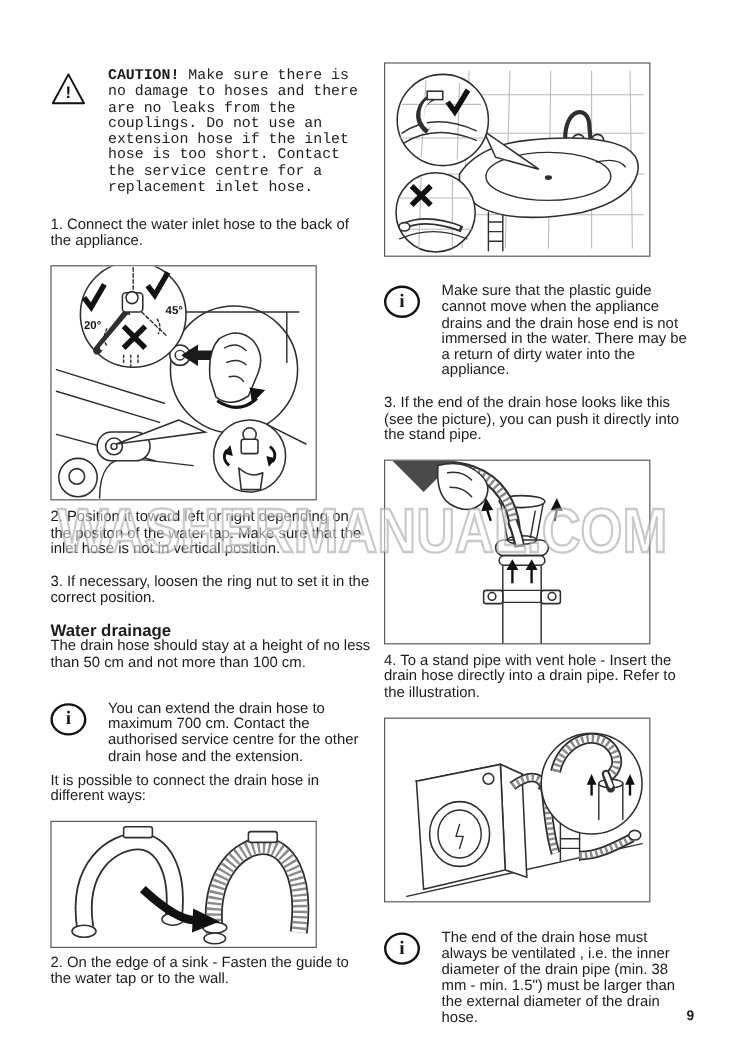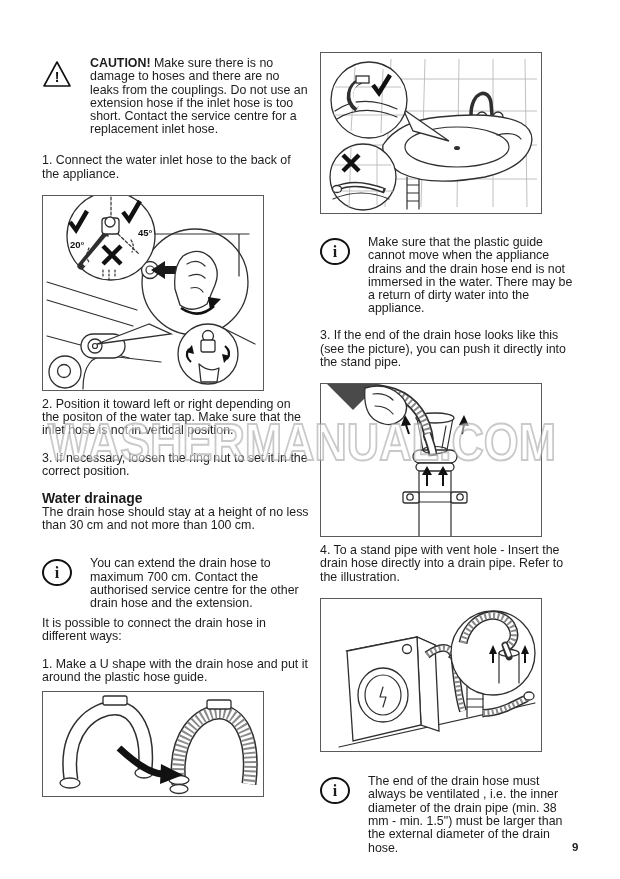--- a/index.html
+++ b/index.html
@@ -5,21 +5,21 @@
   html,body{margin:0;padding:0;background:#ffffff;}
   .page{position:relative;width:620px;height:879px;background:#fff;overflow:hidden;
         font-family:"Liberation Sans",sans-serif;color:#1c1c1c;}
   .col-left{position:absolute;left:42px;top:57px;width:267px;}
   .col-right{position:absolute;left:320px;top:52px;width:258px;}
   p{margin:0 0 1.5px;font-size:12.4px;line-height:13.3px;}
   .bold{font-weight:bold;}
   h3{margin:0;font-size:14px;line-height:13.3px;font-weight:bold;}
   .caution{display:flex;align-items:flex-start;margin-bottom:16px;}
   .caution .icon-col{width:48px;flex:none;padding-top:3px;}
-  .caution p{width:219px;}
+  .caution p{width:219px;font-family:Liberation Mono, monospace;}
   .note{display:flex;align-items:flex-start;}
   .note .icon-col{width:48px;flex:none;padding-top:2px;}
   .note p{flex:1;}
   .info-icon{display:inline-flex;align-items:center;justify-content:center;
      width:26px;height:23px;border:2px solid #111;border-radius:50%;
      font-family:"Liberation Serif",serif;font-weight:bold;font-size:16px;line-height:1;}
   .figure{width:220px;border:1px solid #5a5a5a;background:#fff;}
   .figure svg{display:block;}
   .mb7{margin-bottom:7px}.mb14{margin-bottom:14px}.mb6{margin-bottom:6px}
   .mb12{margin-bottom:12px}.mb22{margin-bottom:22px}.mb23{margin-bottom:23px}
@@ -105,31 +105,30 @@
         <path d="M148,166 q-7,-6 -2,-13" class="thick" stroke-width="2.2"></path>
         <polygon points="143,156 149,149 151,158" fill="#111"></polygon>
         <path d="M182,150 q7,6 2,13" class="thick" stroke-width="2.2"></path>
         <polygon points="187,160 181,167 179,158" fill="#111"></polygon>
       </svg>
     </div>
 
     <p class="mb1">2. Position it toward left or right depending on the positon of the water tap. Make sure that the inlet hose is not in vertical position.</p>
     <p class="mb1">3. If necessary, loosen the ring nut to set it in the correct position.</p>
     <h3>Water drainage</h3>
-    <p class="mb25">The drain hose should stay at a height of no less than 30 cm and not more than 100 cm.</p>
+    <p class="mb25">The drain hose should stay at a height of no less than 50 cm and not more than 100 cm.</p>
 
     <div class="note mb5">
       <span class="icon-col">
         <span class="info-icon">i</span>
       </span>
       <p>You can extend the drain hose to maximum 700 cm. Contact the authorised service centre for the other drain hose and the extension.</p>
     </div>
 
     <p class="mb1">It is possible to connect the drain hose in different ways:</p>
-    <p class="mb7">1. Make a U shape with the drain hose and put it around the plastic hose guide.</p>
 
     <div class="figure mb6">
       <svg width="220" height="104" viewBox="0 0 220 104">
 
         <path d="M28,88 C20,36 52,16 72,16 C92,16 106,40 102,78" stroke="#2f2f2f" stroke-width="15" fill="none"></path>
         <path d="M28,88 C20,36 52,16 72,16 C92,16 106,40 102,78" stroke="#fff" stroke-width="12" fill="none"></path>
         <ellipse cx="27" cy="91" rx="10" ry="5" class="illw"></ellipse>
         <ellipse cx="101" cy="81" rx="9" ry="5" class="illw"></ellipse>
         <rect x="60" y="4" width="24" height="9" rx="2" class="illw"></rect>
 
@@ -138,20 +137,21 @@
         <path d="M136,92 C130,42 158,20 176,20 C196,20 212,44 206,92" stroke="#8a8a8a" stroke-width="12" stroke-dasharray="2 2.6" fill="none"></path>
         <ellipse cx="136" cy="88" rx="10" ry="4.5" class="illw"></ellipse>
         <ellipse cx="136" cy="97" rx="9" ry="4.5" class="illw"></ellipse>
         <rect x="164" y="8" width="24" height="9" rx="2" class="illw"></rect>
 
         <path d="M76,56 Q104,82 120,82" stroke="#111" stroke-width="7" fill="none"></path>
         <polygon points="118,72 140,83 117,92" fill="#111"></polygon>
       </svg>
     </div>
 
+    <p>2. On the edge of a sink - Fasten the guide to the water tap or to the wall.</p>
   </div>
 
   <div class="col-right">
 
     <div class="figure mb22">
       <svg width="220" height="160" viewBox="0 0 220 160">
         <g class="lite">
           <path d="M70,6 L64,154 M104,6 L100,154 M138,6 L136,154 M172,6 L172,154 M204,6 L206,154"></path>
           <path d="M58,26 H216 M54,58 H216 M52,92 H216 M52,126 H216"></path>
         </g>

